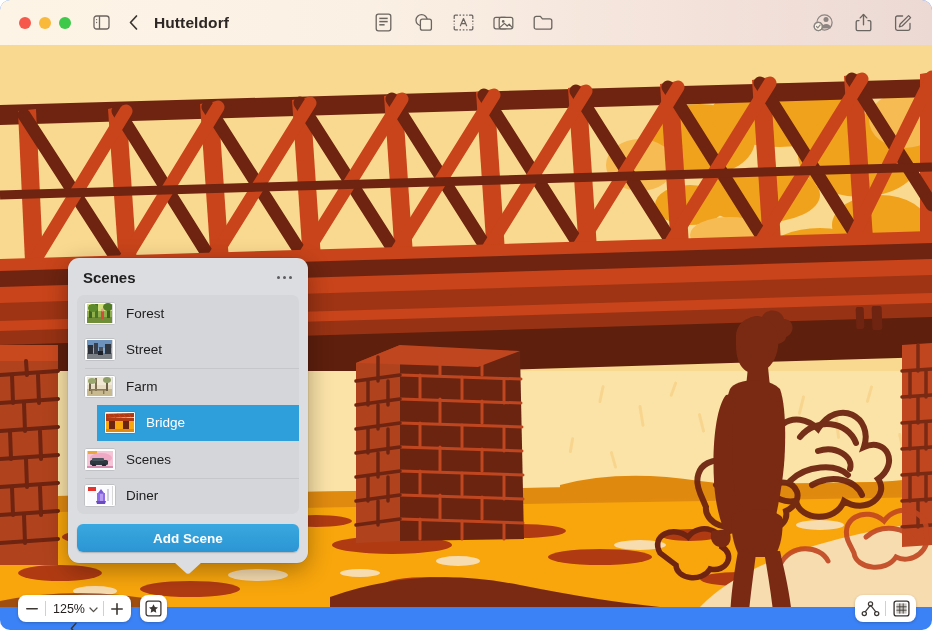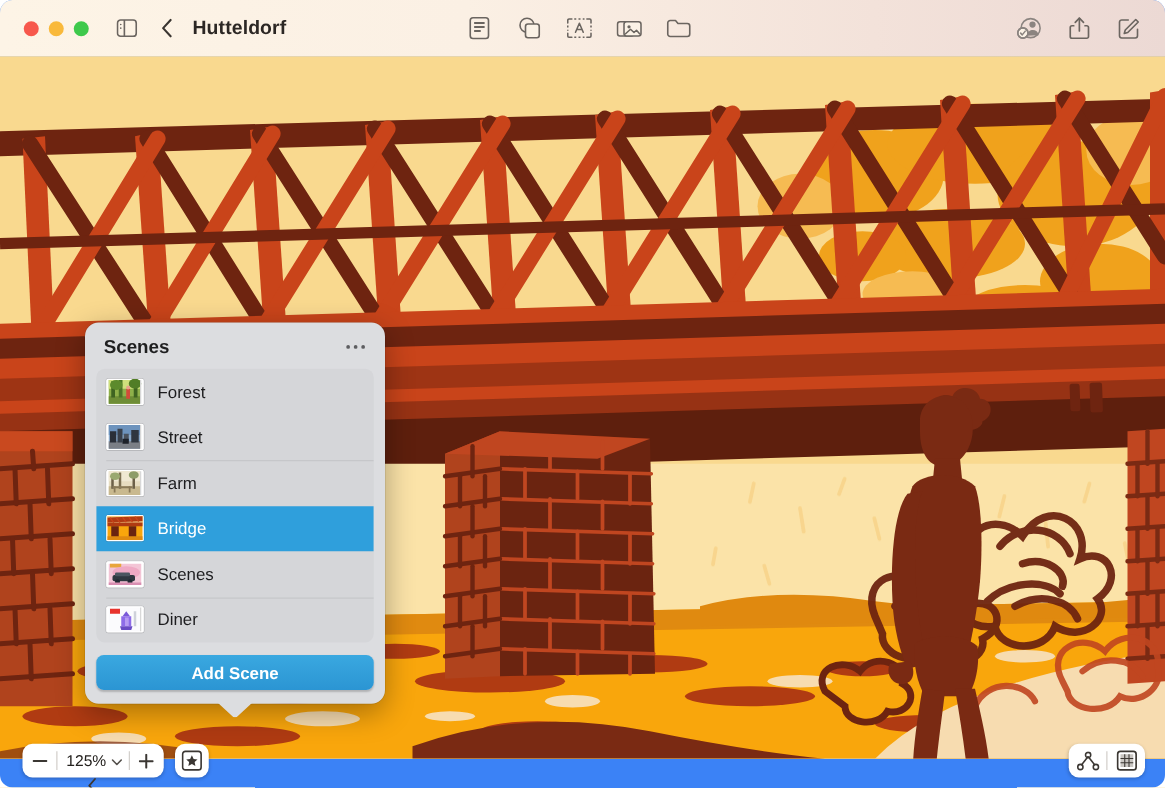--- a/index.html
+++ b/index.html
@@ -57,21 +57,21 @@
   .pop-head{display:flex;align-items:center;justify-content:space-between;
             padding:11px 14px 9px 15px;}
   .pop-title{font-size:15px;font-weight:700;color:#1f1f20;}
   .pop-more{display:flex;gap:3px;align-items:center;padding:4px 2px;cursor:default;}
   .pop-more i{width:3px;height:3px;border-radius:50%;background:#5d5d60;display:block;}
 
   .scene-list{margin:0 9px;background:#d5d6d9;border-radius:7px;overflow:hidden;}
   .scene-row{position:relative;display:flex;align-items:center;height:36.5px;padding-left:8px;cursor:default;}
   .scene-row .sep{position:absolute;left:8px;right:0;top:0;height:1px;background:#c6c7ca;}
   .scene-row:first-child .sep{display:none;}
-  .scene-row.sel{background:#2f9fdc;}
+  .scene-row.sel{background:#2f9fdc;margin-left:20px;}
   .scene-row.sel .sep,.scene-row.sel + .scene-row .sep{background:transparent;}
   .thumb{width:30px;height:21px;border-radius:1.5px;background:#fff;flex:none;
          box-shadow:0 0 0 .5px rgba(0,0,0,.18);overflow:hidden;}
   .thumb svg{display:block;}
   .scene-name{font-size:13.5px;color:#1d1d1f;margin-left:11px;}
   .scene-row.sel .scene-name{color:#ffffff;}
 
   .add-wrap{padding:10px 9px 11px 9px;}
   .add-btn{height:28px;border-radius:6px;background:linear-gradient(180deg,#3aa8e0 0%,#2b95d3 100%);
            display:flex;align-items:center;justify-content:center;cursor:default;

